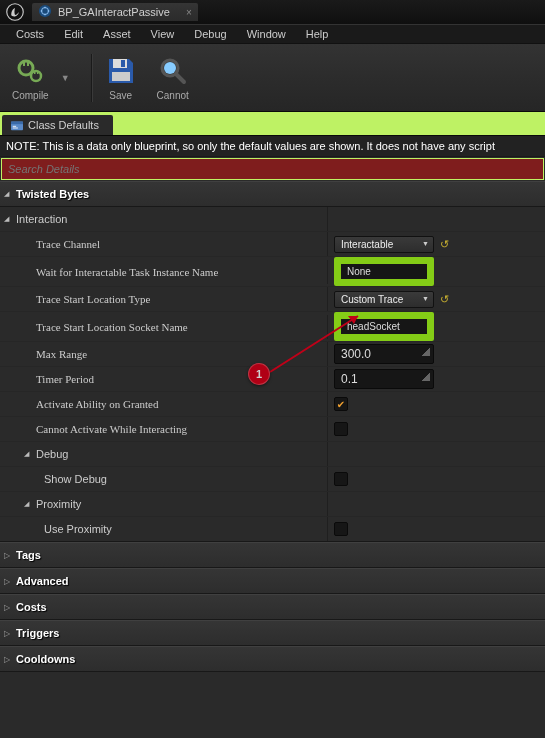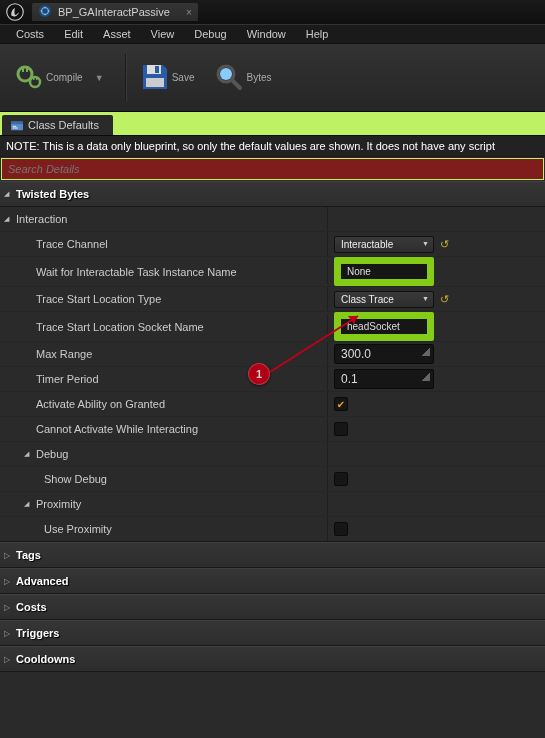--- a/index.html
+++ b/index.html
@@ -11,21 +11,21 @@
   .tab { background: linear-gradient(to bottom, #353535, #2b2b2b); padding: 3px 28px 3px 26px; margin-left: 4px; display: flex; align-items: flex-end; position: relative; border-radius: 2px 2px 0 0; }
   .tab-icon { width: 14px; height: 14px; margin-right: 6px; position: absolute; left: 6px; }
   .tab-close { position: absolute; right: 6px; font-size: 10px; color: #888; }
   
   
   .menubar { height: 20px; background: #1a1a1a; display: flex; align-items: center; padding: 0 6px; border-top: 1px solid #333; border-bottom: 1px solid #111; }
   .menu-item { padding: 2px 10px; color: #ccc; }
   
   
   .toolbar { height: 68px; background: linear-gradient(to bottom, #333 0%, #2c2c2c 50%, #262626 100%); display: flex; align-items: center; padding: 0 6px; border-bottom: 1px solid #0a0a0a; }
-  .tool-btn { display: flex; flex-direction: row; align-items: center; margin-right: 6px; padding: 4px 6px; }
+  .tool-btn { display: flex; flex-direction: column; align-items: center; margin-right: 6px; padding: 4px 6px; }
   .tool-icon { width: 34px; height: 34px; margin-bottom: 2px; display: flex; align-items: center; justify-content: center; }
   .tool-label { font-size: 10px; color: #aaa; }
   .tool-dropdown-arrow { width: 14px; align-self: center; font-size: 9px; color: #888; margin-right: 10px; }
   .tool-sep { width: 1px; height: 48px; background: #1a1a1a; margin: 0 6px; box-shadow: 1px 0 0 #3a3a3a; }
   
   
   .sectab-bar { height: 24px; background: #bef264; display: flex; align-items: flex-end; border-bottom: 1px solid #0a0a0a; }
   .sectab { background: #2a2a2a; padding: 4px 14px 4px 8px; display: flex; align-items: center; border-radius: 2px 2px 0 0; margin-left: 2px; }
   .sectab-icon { width: 14px; height: 12px; margin-right: 4px; }
   
@@ -45,21 +45,21 @@
   
   .cat-row { background: linear-gradient(to bottom, #353535, #2d2d2d); border-bottom: 1px solid #181818; border-top: 1px solid #404040; }
   .cat-row .label-col { border-right: none; }
   .cat-label { font-weight: bold; color: #fff; text-shadow: 1px 1px 1px #000; }
   .sub-cat { padding-left: 14px; }
   .arrow { display: inline-block; width: 10px; font-size: 9px; color: #bbb; margin-right: 2px; }
   .arrow.open::before { content: "◢"; font-size: 7px; display: inline-block; transform: translateY(-1px); }
   .arrow.closed::before { content: "▷"; font-size: 8px; color: #999; }
   
   .prop-label { color: #ccc; }
-  .ind-1 { padding-left: 32px; }
+  .ind-1 { padding-left: 32px; font-family: Liberation Serif, serif; }
   .ind-2 { padding-left: 40px; }
   
   
   .dropdown { background: linear-gradient(to bottom, #3a3a3a, #2d2d2d); border: 1px solid #111; padding: 2px 18px 2px 6px; min-width: 100px; border-radius: 2px; position: relative; font-size: 10px; color: #eee; }
   .dropdown::after { content: "▼"; position: absolute; right: 4px; top: 3px; font-size: 7px; color: #ccc; }
   .text-input { background: #161616; border: 7px solid #84cc16; padding: 2px 6px; min-width: 100px; border-radius: 2px; color: #ddd; font-size: 10px; }
   .spin-input { background: #161616; border: 1px solid #0a0a0a; padding: 2px 6px; width: 100px; border-radius: 2px; position: relative; color: #ddd; font-size: 12px; }
   .spin-input::after { content: ""; position: absolute; right: 3px; top: 3px; width: 8px; height: 8px; background: linear-gradient(135deg, transparent 50%, #666 50%); }
   .checkbox { width: 14px; height: 14px; background: #161616; border: 1px solid #0a0a0a; border-radius: 2px; display: flex; align-items: center; justify-content: center; font-size: 10px; color: #f0a030; }
   .reset-arrow { color: #c8b030; margin-left: 6px; font-size: 11px; }
@@ -125,21 +125,21 @@
     <span class="tool-label">Save</span>
   </div>
   <div class="tool-btn">
     <div class="tool-icon">
       <svg width="32" height="32" viewBox="0 0 32 32">
           <circle cx="13" cy="13" r="8" fill="none" stroke="#555" stroke-width="3"></circle>
           <circle cx="13" cy="13" r="6" fill="#8cf"></circle>
           <path d="M19 19 L27 27" stroke="#555" stroke-width="4" stroke-linecap="round"></path>
         </svg>
     </div>
-    <span class="tool-label">Bytes</span>
+    <span class="tool-label">Cannot</span>
   </div>
 </div>
 
 <div class="sectab-bar">
   <div class="sectab">
     <svg class="sectab-icon" viewBox="0 0 16 14">
         <rect x="1" y="3" width="14" height="10" fill="#5a8ac8" rx="1"></rect>
         <rect x="1" y="3" width="14" height="3" fill="#3a6aa8"></rect>
         <rect x="3" y="8" width="4" height="1" fill="#fff"></rect>
         <rect x="3" y="10" width="6" height="1" fill="#fff"></rect>
@@ -190,21 +190,21 @@
     <div class="val-col">
         <div class="text-input">None</div>
       </div>
   </div>
 
   <div class="row">
     <div class="label-col">
         <span class="prop-label ind-1">Trace Start Location Type</span>
       </div>
     <div class="val-col">
-        <div class="dropdown">Class Trace</div>
+        <div class="dropdown">Custom Trace</div>
         <span class="reset-arrow">↺</span>
       </div>
   </div>
 
   <div class="row">
     <div class="label-col">
         <span class="prop-label ind-1">Trace Start Location Socket Name</span>
       </div>
     <div class="val-col">
         <div class="text-input">headSocket</div>

